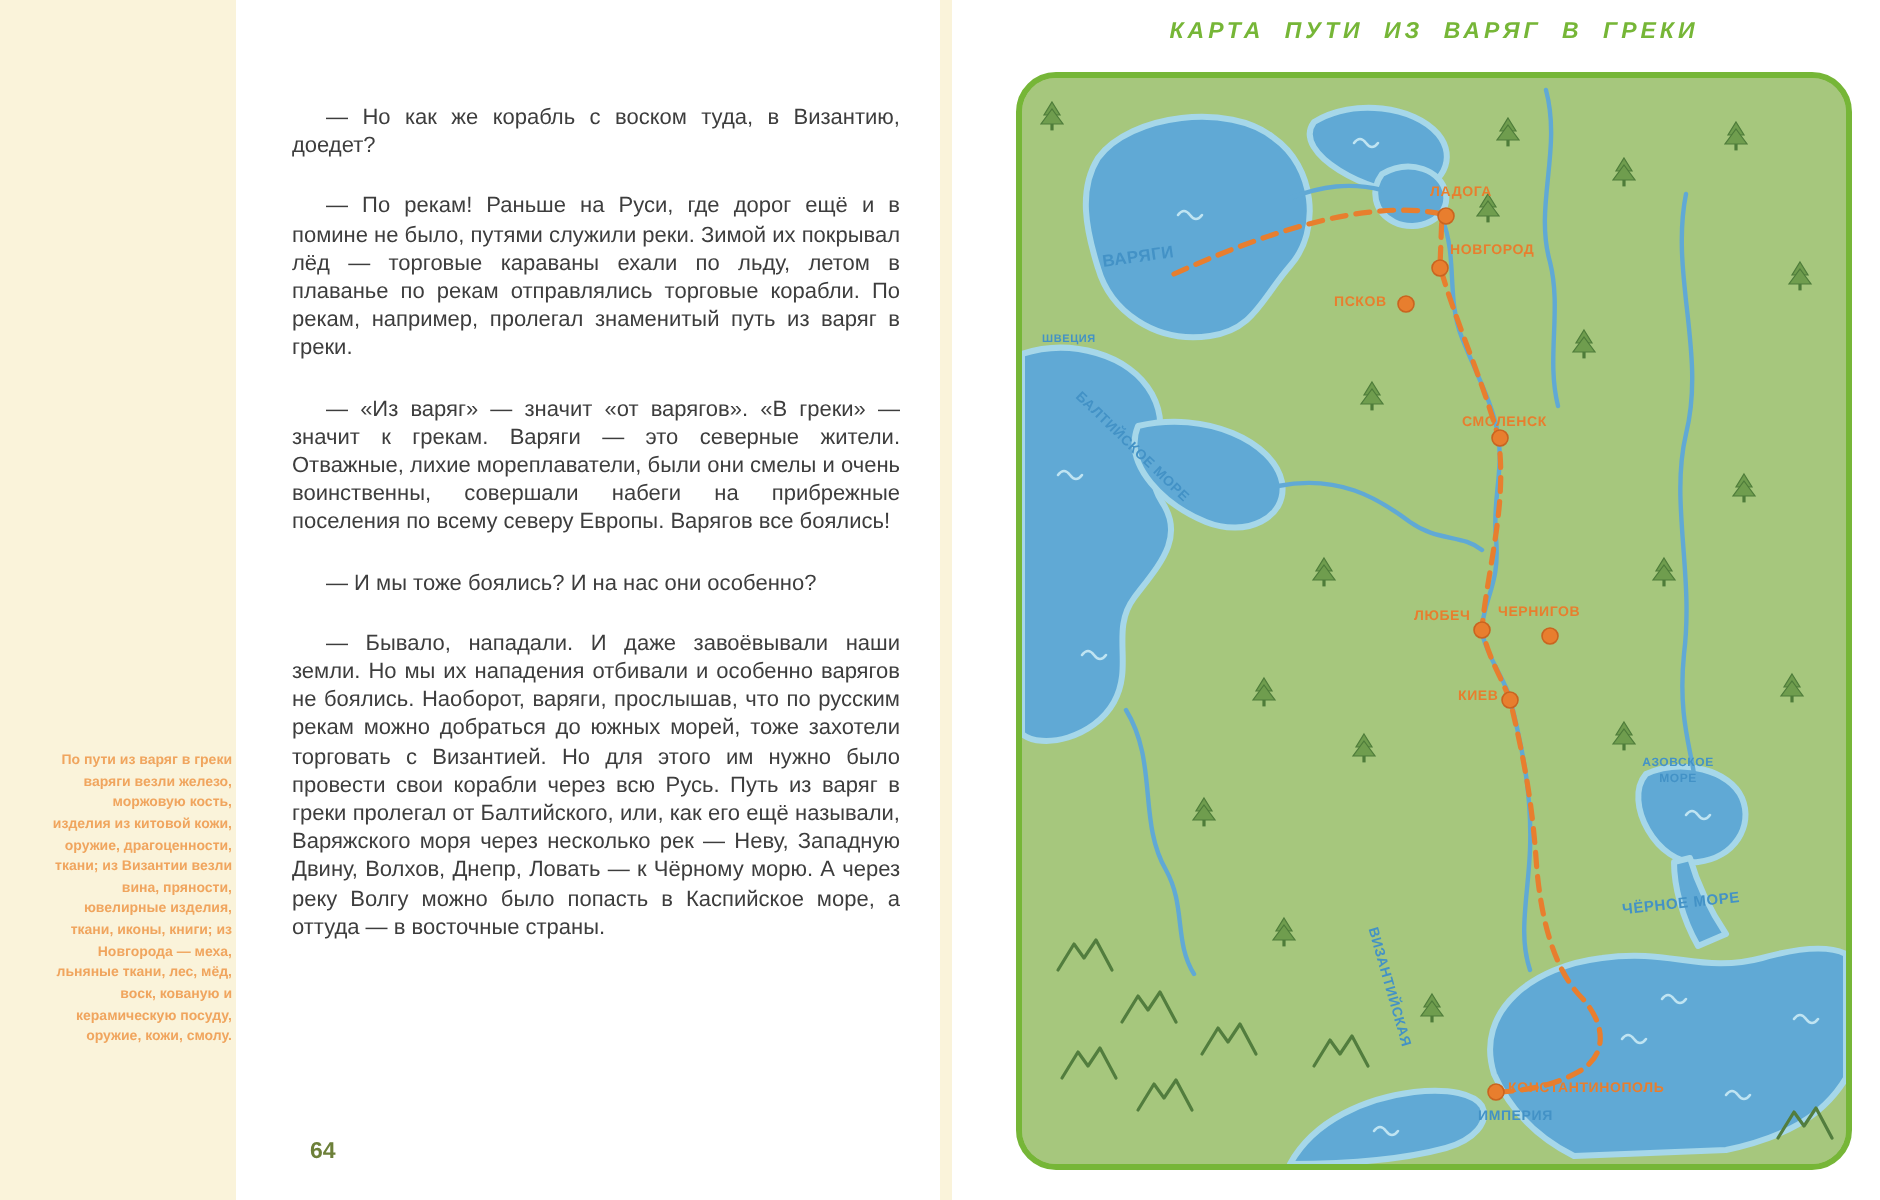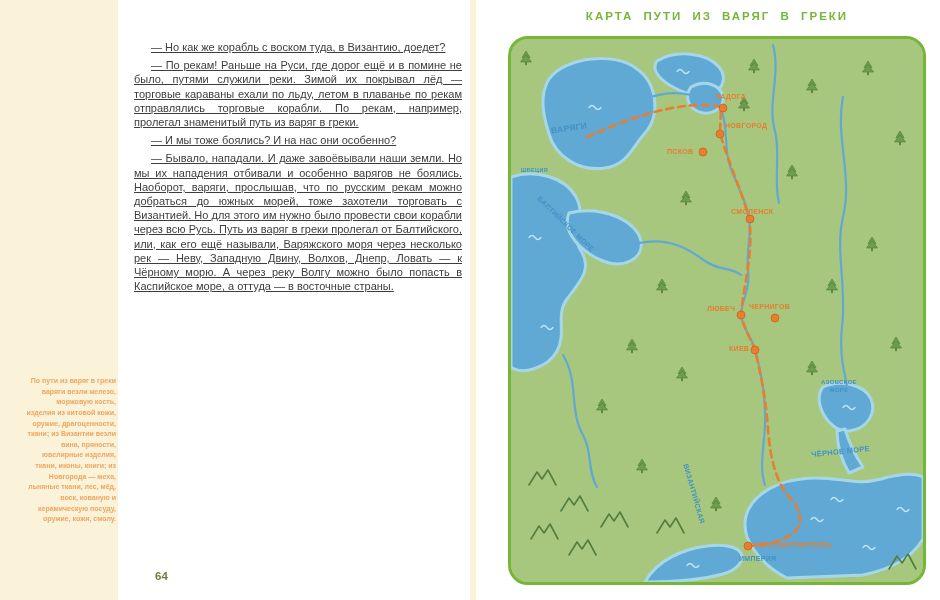--- a/index.html
+++ b/index.html
@@ -20,31 +20,31 @@
     font-size:7px;line-height:1.52;font-weight:bold;
     color:#f0a55e;text-align:right;
   }
 
   
   .main-text{
     position:absolute;left:130px;top:36px;width:336px;
     font-size:11px;line-height:14.2px;color:#3d3d3d;
     text-align:justify;
   }
-  .main-text p{margin:4px;text-indent:17px;text-decoration:underline;}
+  .main-text p{margin:16px;text-indent:17px;}
   .page-number{
     position:absolute;left:130px;top:570px;
     font-size:11.5px;font-weight:bold;color:#6d8039;padding-left:25px;
   }
 
   
   .map-title{
     position:absolute;left:508px;top:10px;width:418px;
     text-align:center;font-size:11.5px;font-weight:bold;
-    letter-spacing:2px;word-spacing:5px;color:#76b637;
+    letter-spacing:2px;word-spacing:5px;color:#76b637;font-style:italic;
   }
   .map-card{
     position:absolute;left:508px;top:36px;width:418px;height:549px;
     box-sizing:border-box;border:3px solid #76b637;border-radius:20px;
     background:#a6c77d;overflow:hidden;
   }
   .map-card svg{position:absolute;left:0;top:0;}
 
   .map-label{position:absolute;white-space:nowrap;font-weight:bold;}
   .city-label{color:#e87e2e;font-size:7px;letter-spacing:.3px;}
@@ -55,20 +55,21 @@
 
 <div class="cream-strip"></div>
 <div class="page page-left"></div>
 <div class="page page-right"></div>
 
 <div class="sidebar-note">По пути из варяг в греки варяги везли железо, моржовую кость, изделия из китовой кожи, оружие, драгоценности, ткани; из Византии везли вина, пряности, ювелирные изделия, ткани, иконы, книги; из Новгорода — меха, льняные ткани, лес, мёд, воск, кованую и керамическую посуду, оружие, кожи, смолу.</div>
 
 <div class="main-text">
   <p>— Но как же корабль с воском туда, в Византию, доедет?</p>
   <p>— По рекам! Раньше на Руси, где дорог ещё и в помине не было, путями служили реки. Зимой их покрывал лёд — торговые караваны ехали по льду, летом в плаванье по рекам отправлялись торговые корабли. По рекам, например, пролегал знаменитый путь из варяг в греки.</p>
+  <p>— «Из варяг» — значит «от варягов». «В греки» — значит к грекам. Варяги — это северные жители. Отважные, лихие мореплаватели, были они смелы и очень воинственны, совершали набеги на прибрежные поселения по всему северу Европы. Варягов все боялись!</p>
   <p>— И мы тоже боялись? И на нас они особенно?</p>
   <p>— Бывало, нападали. И даже завоёвывали наши земли. Но мы их нападения отбивали и особенно варягов не боялись. Наоборот, варяги, прослышав, что по русским рекам можно добраться до южных морей, тоже захотели торговать с Византией. Но для этого им нужно было провести свои корабли через всю Русь. Путь из варяг в греки пролегал от Балтийского, или, как его ещё называли, Варяжского моря через несколько рек — Неву, Западную Двину, Волхов, Днепр, Ловать — к Чёрному морю. А через реку Волгу можно было попасть в Каспийское море, а оттуда — в восточные страны.</p>
 </div>
 
 <div class="page-number">64</div>
 
 <div class="map-title">КАРТА ПУТИ ИЗ ВАРЯГ В ГРЕКИ</div>
 
 <div class="map-card">
   <svg width="412" height="543" viewBox="0 0 412 543">

